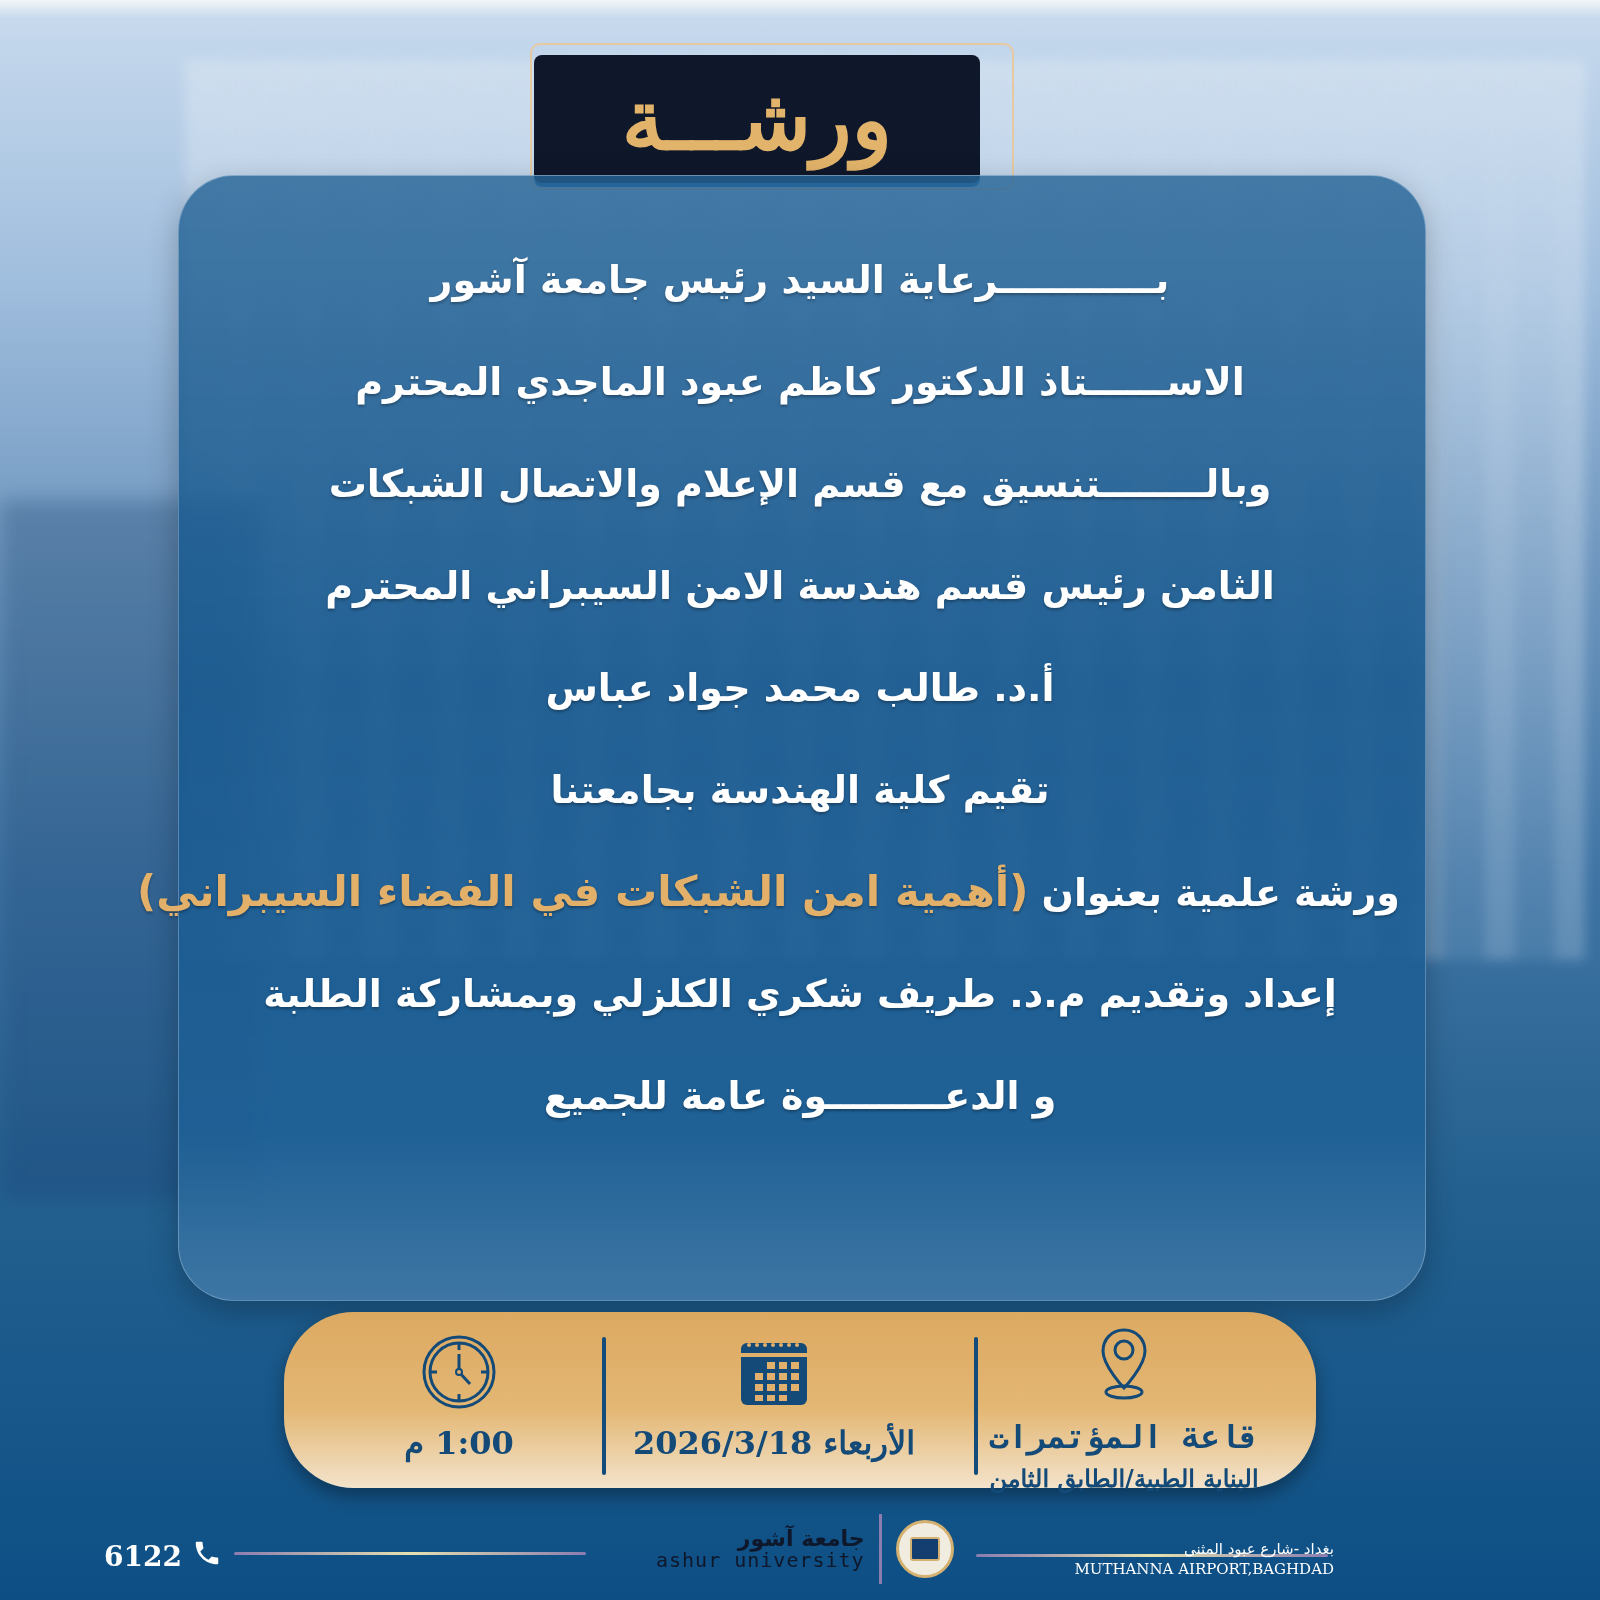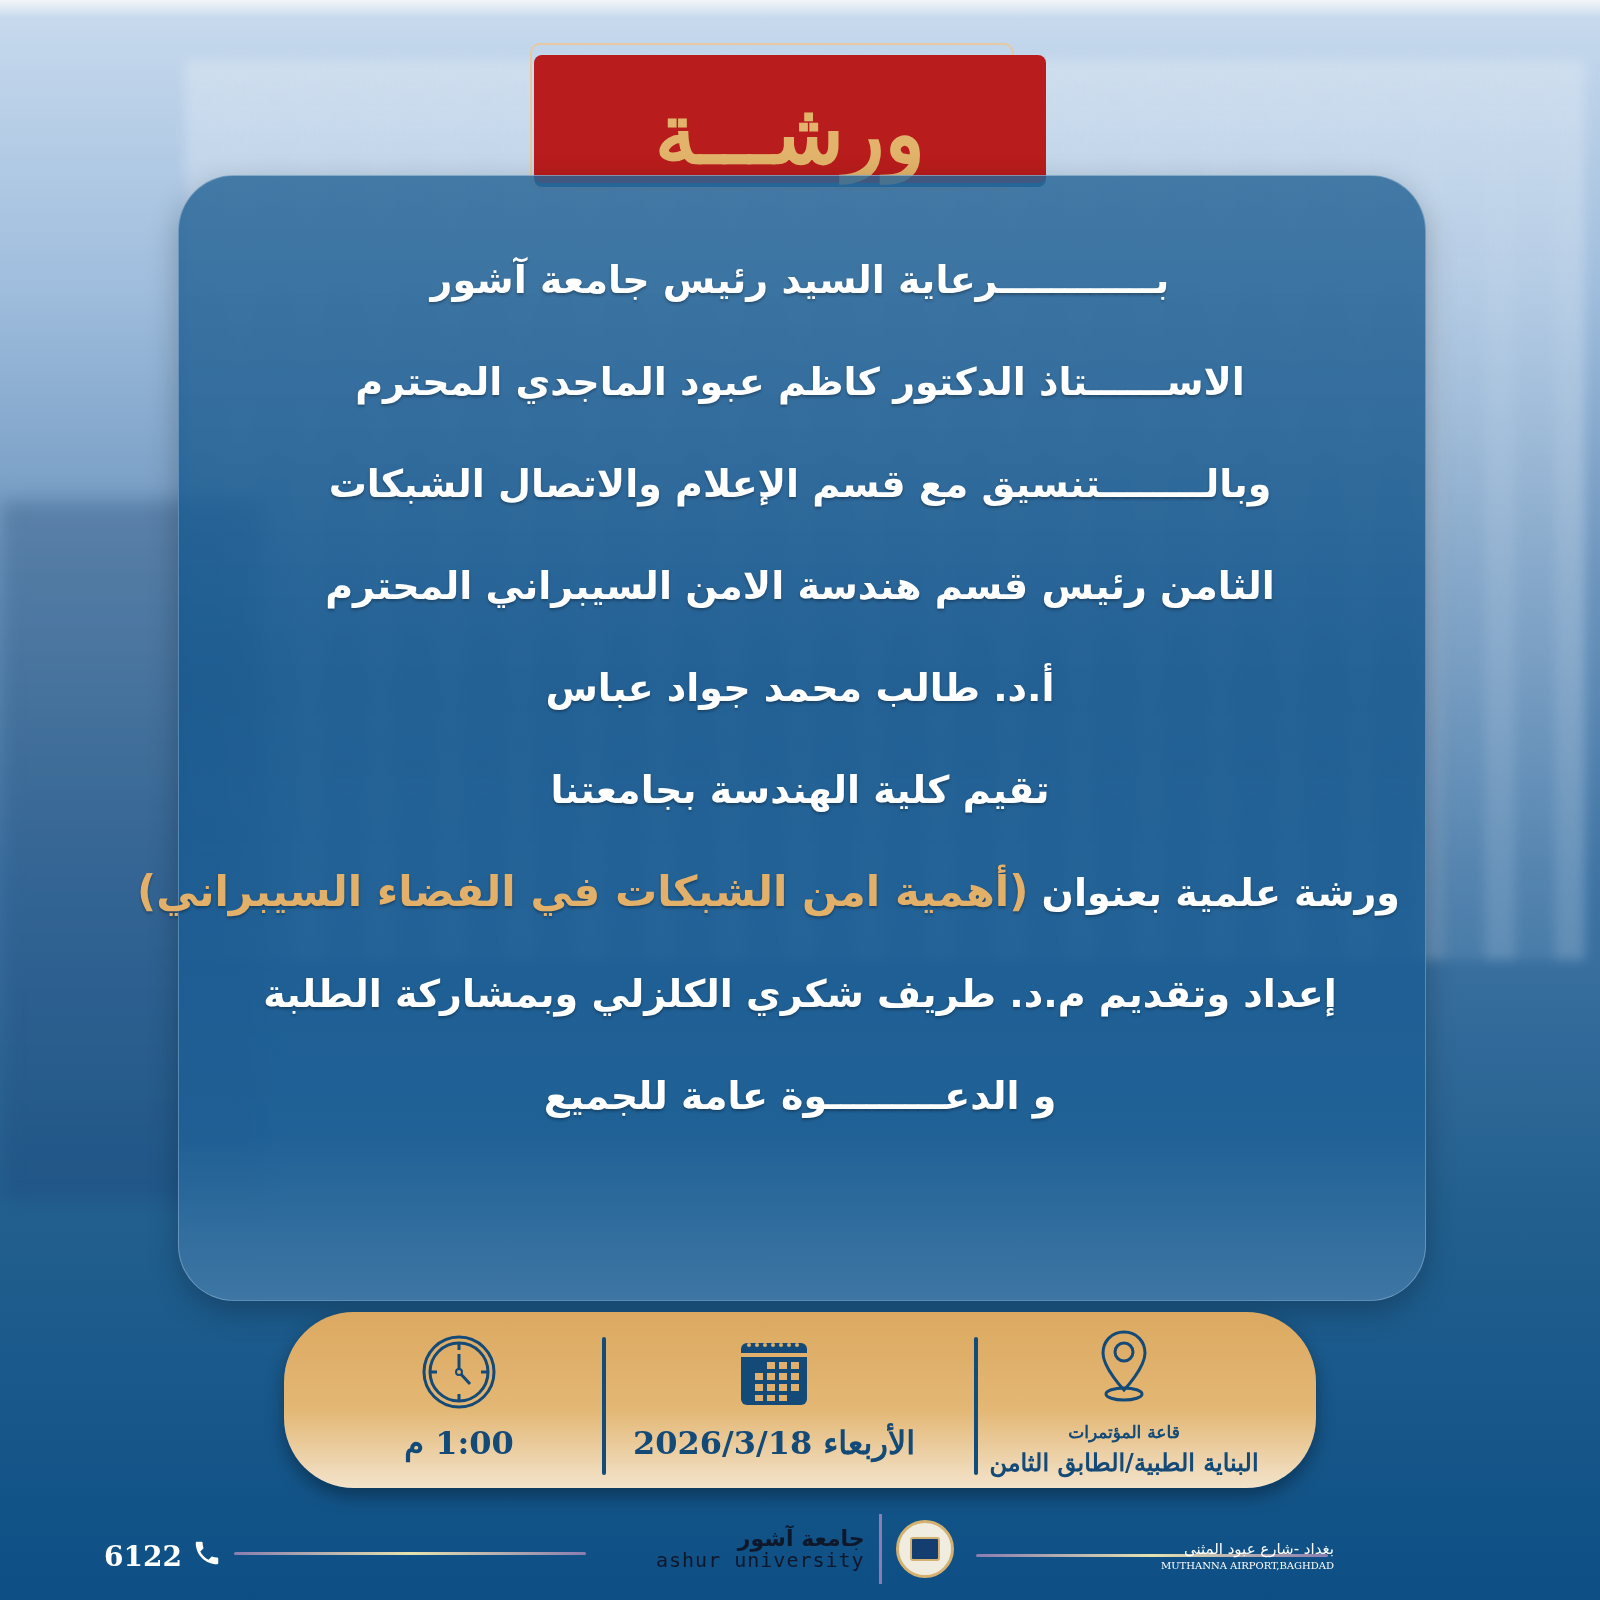--- a/index.html
+++ b/index.html
@@ -20,23 +20,23 @@
   .bg-left {
     position:absolute; left:0; top:500px; width:260px; height:700px;
     background: linear-gradient(180deg, rgba(60,100,140,0.5), rgba(30,80,130,0.6));
     filter: blur(10px);
   }
   .title-frame {
     position:absolute; left:530px; top:43px; width:484px; height:147px;
     border:2px solid #e6c9a0; border-radius:10px;
   }
   .title-box {
-    position:absolute; left:534px; top:55px; width:512px; height:128px;
-    background:#b91c1c; border-radius:8px;
-    display:flex; align-items:flex-end; justify-content:center;
+    position:absolute; left:534px; top:55px; width:446px; height:128px;
+    background:#0f172a; border-radius:8px;
+    display:flex; align-items:center; justify-content:center;
     box-shadow: 0 4px 0 #2a6a9d;
   }
   .title-text {
     color:#e2b36a; font-size:84px; font-weight:bold; direction:rtl;
     font-family:"DejaVu Serif", serif; letter-spacing:2px;
   }
   .card {
     position:absolute; left:178px; top:175px; width:1248px; height:1126px;
     border-radius:56px;
     background: linear-gradient(180deg, rgba(38,100,150,0.82) 0%, rgba(23,88,142,0.88) 45%, rgba(30,96,150,0.85) 85%, rgba(70,125,170,0.8) 100%);
@@ -61,38 +61,38 @@
     box-shadow: 0 8px 18px rgba(0,0,0,0.35);
   }
   .info-cell { position:absolute; top:0; height:176px; display:flex; flex-direction:column; align-items:center; }
   .cell-time { left:60px; width:230px; }
   .cell-date { left:330px; width:320px; }
   .cell-place { left:680px; width:320px; }
   .divider { position:absolute; top:25px; width:4px; height:138px; background:#134c7a; border-radius:2px; }
   .icon { margin-top:20px; height:80px; display:flex; align-items:center; justify-content:center; }
   .info-text { color:#134a78; font-weight:bold; direction:rtl; text-align:center; font-family:"DejaVu Serif", serif; }
   .t-big { font-size:32px; margin-top:12px; }
-  .t-place1 { font-size:17px; margin-top:16px; }
+  .t-place1 { font-size:32px; margin-top:16px;font-family:Liberation Mono, monospace; }
   .t-place2 { font-size:24px; margin-top:6px; }
   .footer { position:absolute; left:16px; top:1500px; width:1400px; height:100px; }
   .phone { position:absolute; left:88px; top:38px; color:#fff; font-size:28px; font-weight:bold; font-family:"DejaVu Serif", serif; display:flex; align-items:center; gap:10px; }
   .fline { position:absolute; height:3px; border-radius:2px;
     background: linear-gradient(90deg, #8b7db0, #e5e2b0, #8b7db0); }
   .fline-left { left:218px; top:52px; width:352px; }
   .fline-right { left:960px; top:54px; width:352px; }
   .logo-block { position:absolute; left:640px; top:14px; display:flex; align-items:center; gap:14px; }
   .logo-text { color:#0f172a; text-align:right; line-height:1; }
   .logo-ar { font-size:22px; font-weight:bold; direction:rtl; }
   .logo-en { font-size:20px; letter-spacing:1px; font-family:"DejaVu Sans Mono", monospace; }
   .logo-sep { width:3px; height:70px; background:#8b7db0; }
   .seal { width:58px; height:58px; border-radius:50%; background:#f1ece0; border:3px solid #d4b170; display:flex; align-items:center; justify-content:center; }
   .seal-inner { width:30px; height:24px; background:#143e70; border-radius:3px; border:2px solid #d4b170; }
   .address { position:absolute; right:82px; top:40px; color:#fff; text-align:right; }
   .addr-ar { font-size:15px; direction:rtl; }
-  .addr-en { font-size:10px; font-family:"DejaVu Serif", serif; margin-top:2px; }
+  .addr-en { font-size:15px; font-family:"DejaVu Serif", serif; margin-top:2px; }
   .top-haze { position:absolute; left:0; top:0; width:1600px; height:18px; background:linear-gradient(180deg,#f2f5f8,rgba(242,245,248,0)); }
 </style>
 </head>
 <body>
 
 <div class="bg-building"></div>
 <div class="bg-left"></div>
 <div class="top-haze"></div>
 
 <div class="title-frame"></div>

